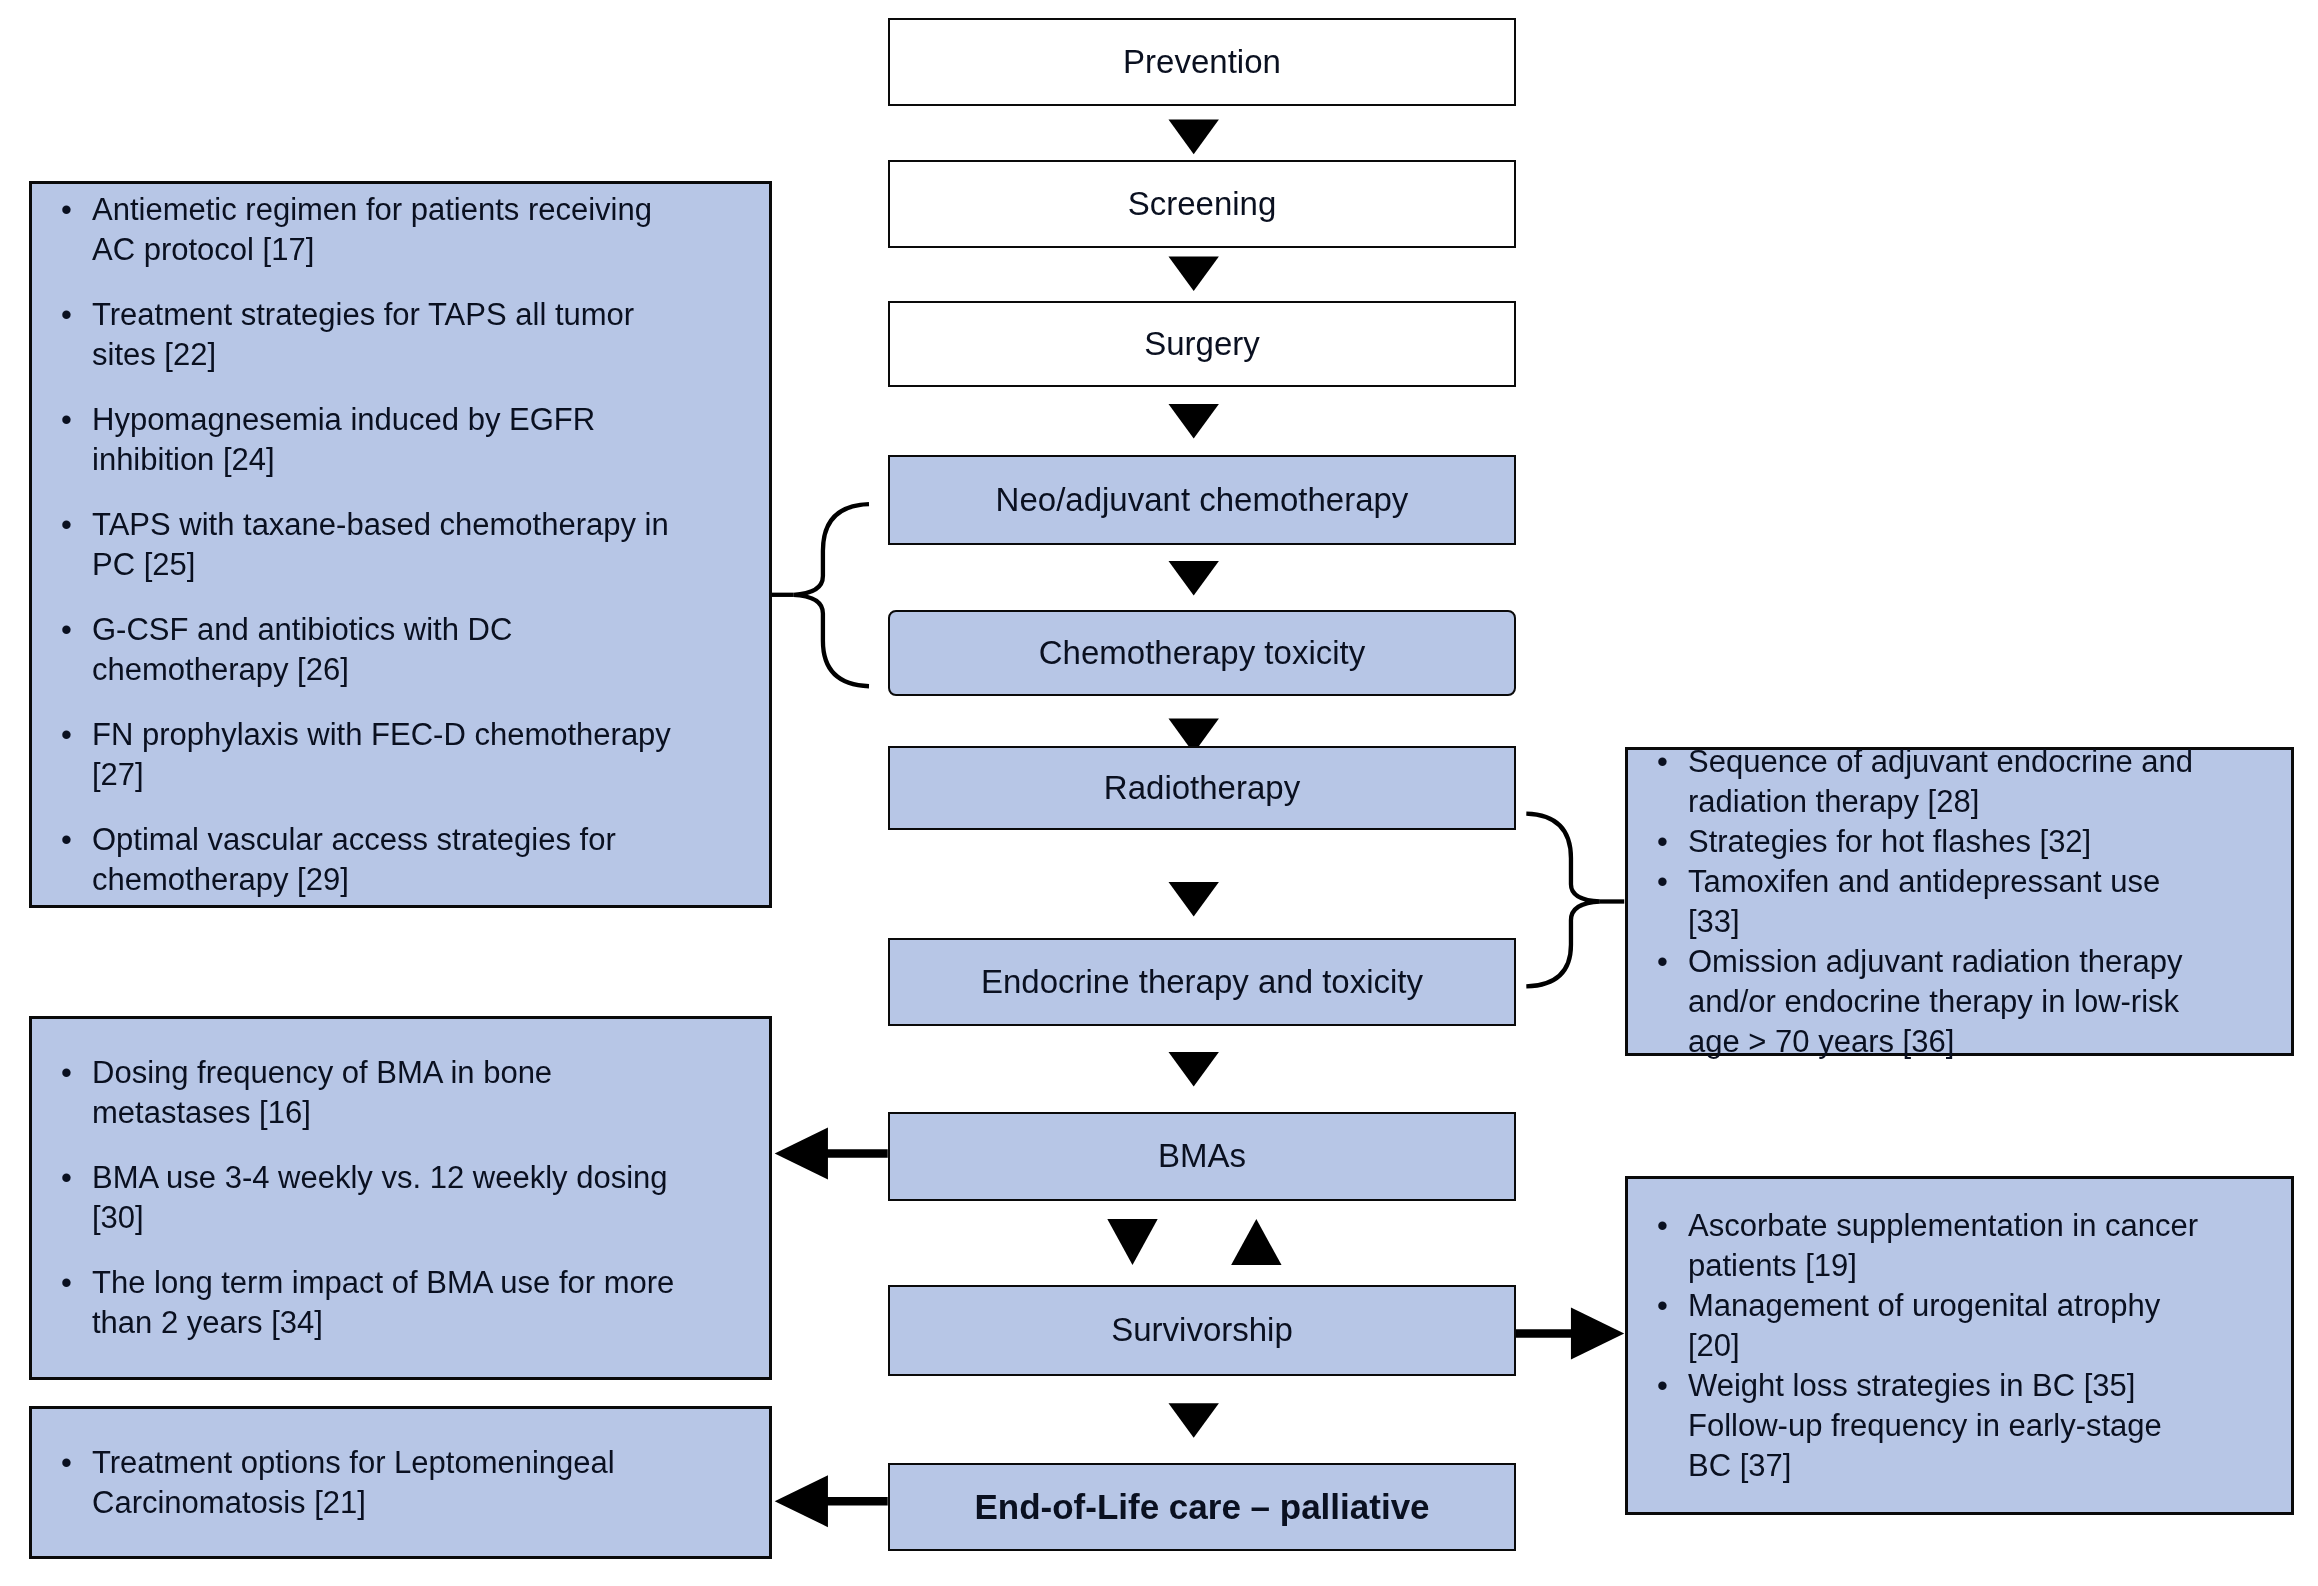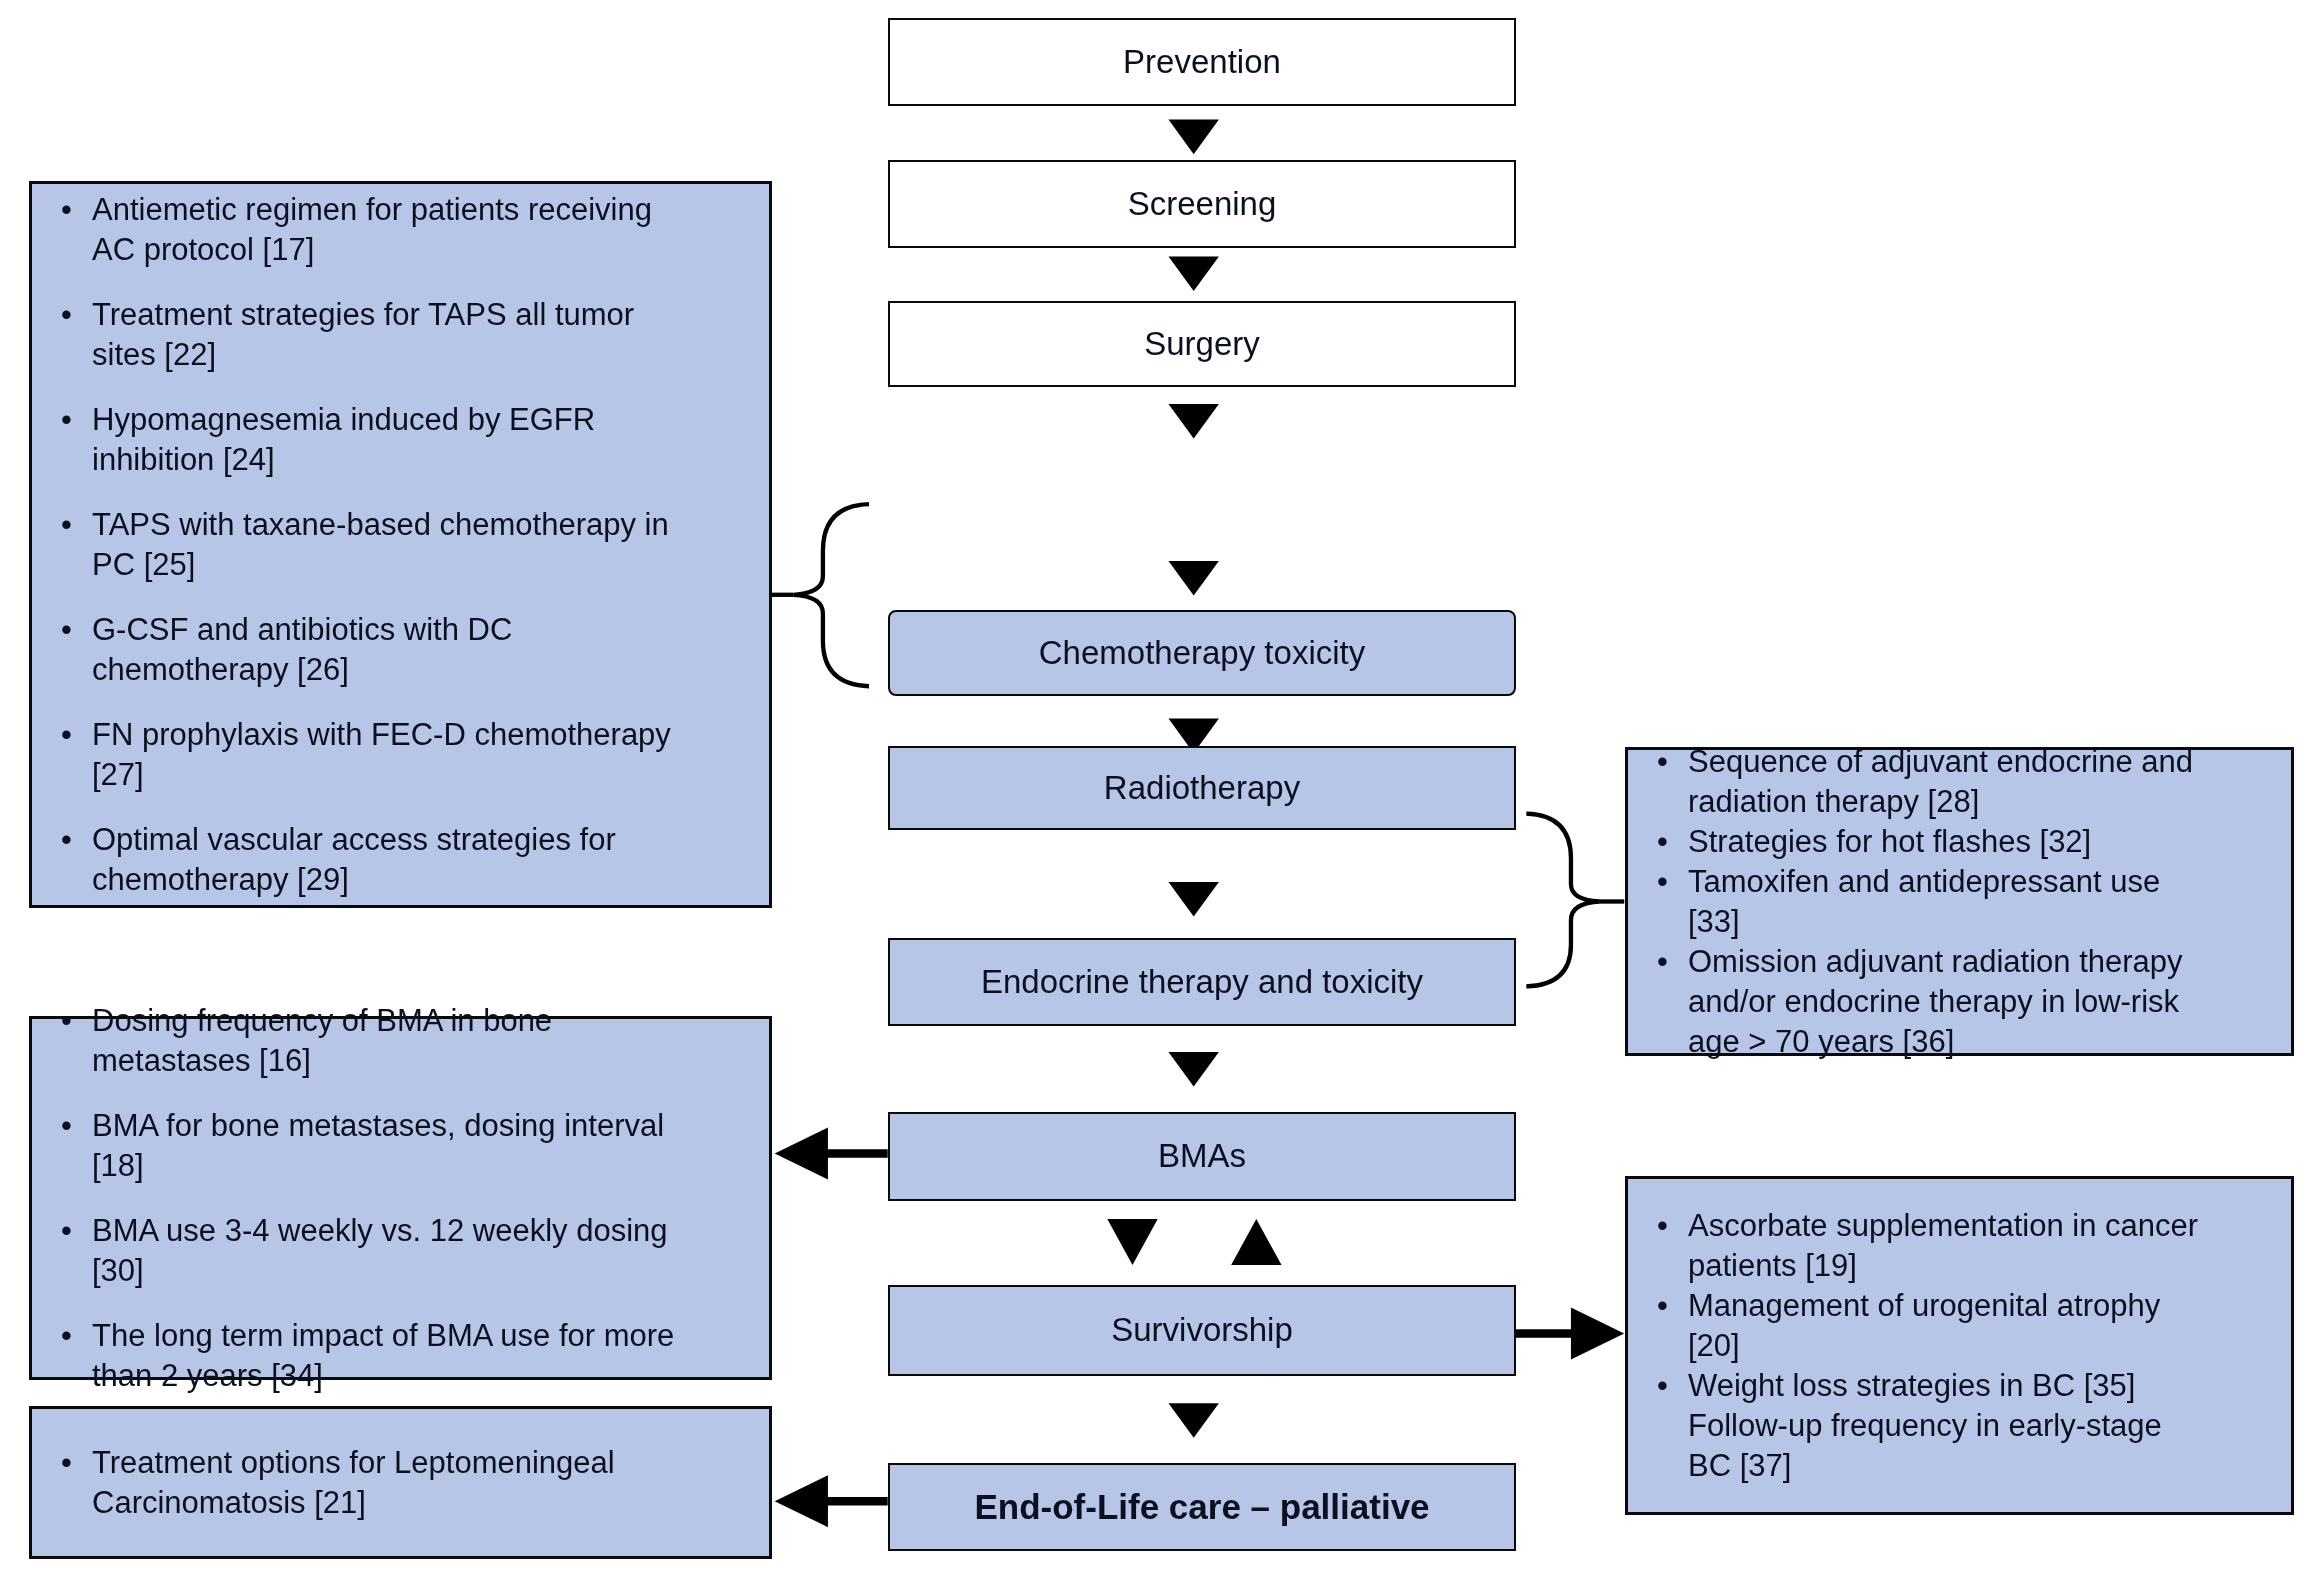--- a/index.html
+++ b/index.html
@@ -85,40 +85,40 @@
     <line x1="2105" y1="1852" x2="2190" y2="1852" stroke="#000000" stroke-width="12"></line>
     <polygon points="2256,1852 2182,1816 2182,1888"></polygon>
 
     <line x1="1233" y1="2085" x2="1142" y2="2085" stroke="#000000" stroke-width="12"></line>
     <polygon points="1076,2085 1150,2049 1150,2121"></polygon>
   </svg>
 
   <div class="step white" style="top:18px;height:88px;">Prevention</div>
   <div class="step white" style="top:160px;height:88px;">Screening</div>
   <div class="step white" style="top:301px;height:86px;">Surgery</div>
+  <div class="step blue" style="top:455px;height:90px;">Neo/adjuvant chemotherapy</div>
   <div class="step blue" style="top:610px;height:86px;border-radius:8px;">Chemotherapy toxicity</div>
   <div class="step blue" style="top:746px;height:84px;">Radiotherapy</div>
   <div class="step blue" style="top:938px;height:88px;">Endocrine therapy and toxicity</div>
   <div class="step blue" style="top:1285px;height:91px;">Survivorship</div>
   <div class="step blue" style="top:1112px;height:89px;">BMAs</div>
   <div class="step blue bold" style="top:1463px;height:88px;">End-of-Life care – palliative</div>
 
   <div class="refbox left" style="top:181px;height:727px;">
     <div class="item">Antiemetic regimen for patients receiving AC protocol [17]</div>
     <div class="item">Treatment strategies for TAPS all tumor sites [22]</div>
     <div class="item">Hypomagnesemia induced by EGFR inhibition [24]</div>
     <div class="item">TAPS with taxane-based chemotherapy in PC [25]</div>
     <div class="item">G-CSF and antibiotics with DC chemotherapy [26]</div>
     <div class="item">FN prophylaxis with FEC-D chemotherapy [27]</div>
     <div class="item">Optimal vascular access strategies for chemotherapy [29]</div>
   </div>
 
   <div class="refbox left" style="top:1016px;height:364px;align-items:flex-end;">
     <div class="item">Dosing frequency of BMA in bone metastases [16]</div>
-    <div class="item">BMA for bone metastases, dosing interval [18]</div>
     <div class="item">BMA use 3-4 weekly vs. 12 weekly dosing [30]</div>
     <div class="item">The long term impact of BMA use for more than 2 years [34]</div>
   </div>
 
   <div class="refbox left" style="top:1406px;height:153px;">
     <div class="item">Treatment options for Leptomeningeal Carcinomatosis [21]</div>
   </div>
 
   <div class="refbox right" style="top:747px;height:309px;">
     <div class="item">Sequence of adjuvant endocrine and radiation therapy [28]</div>

